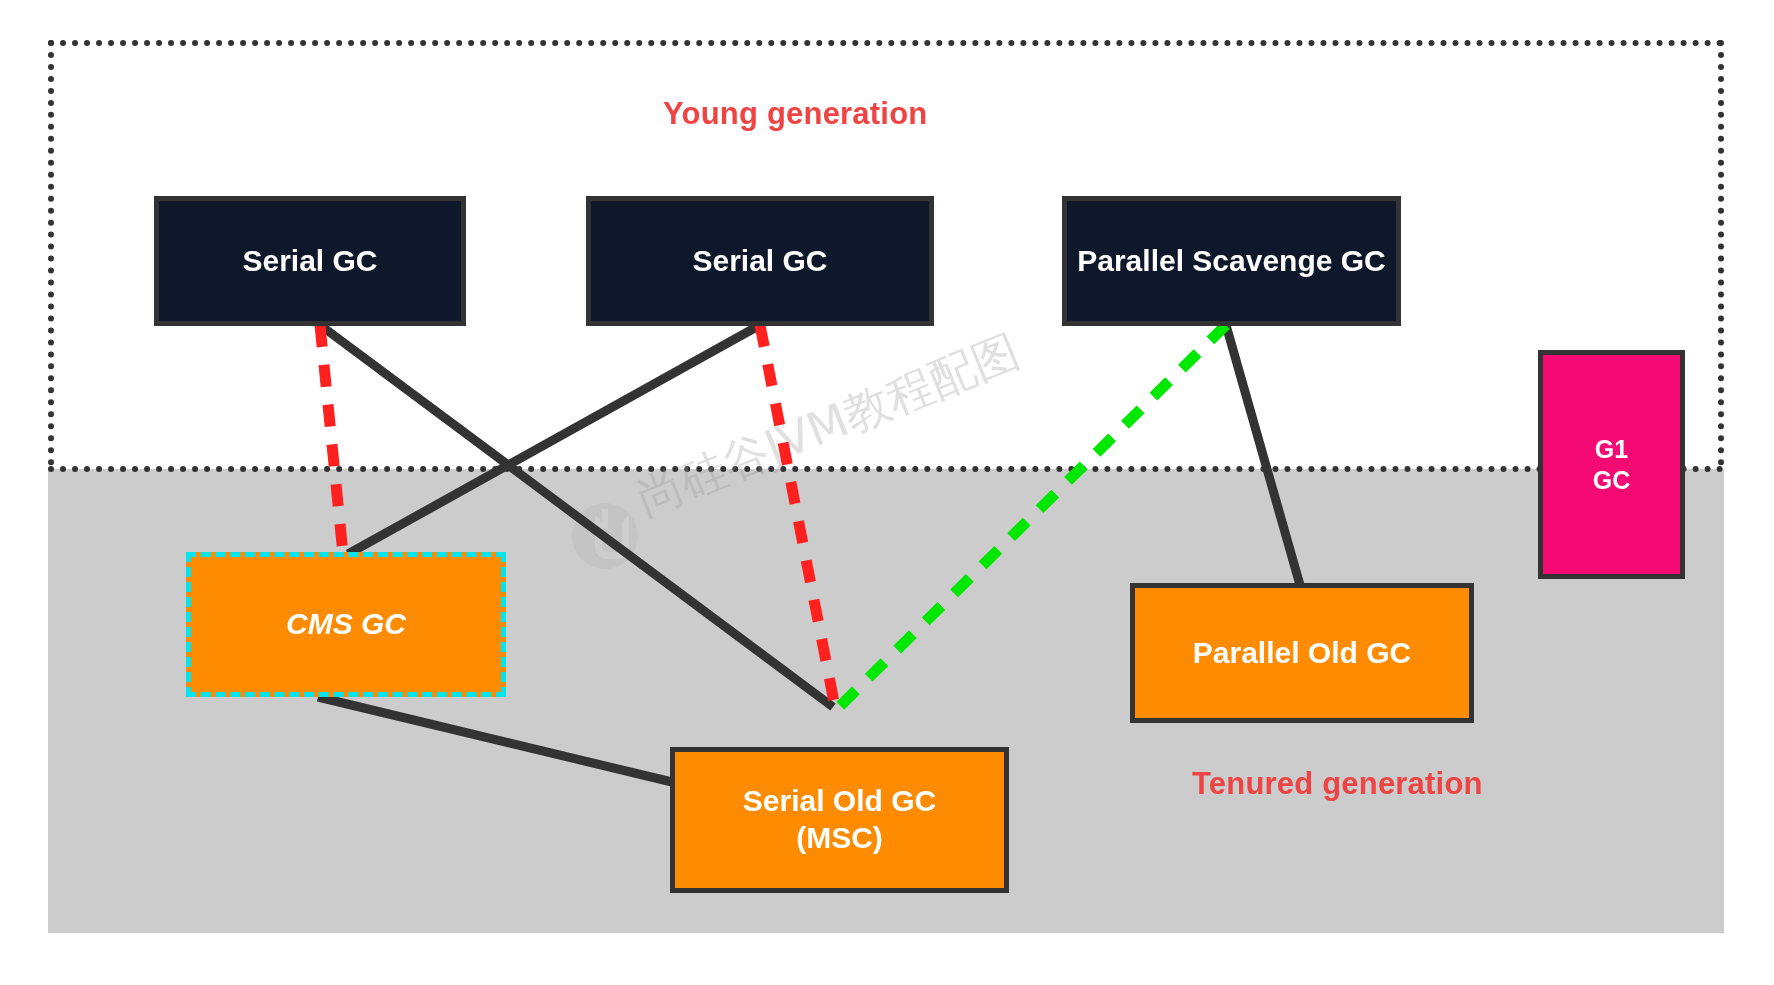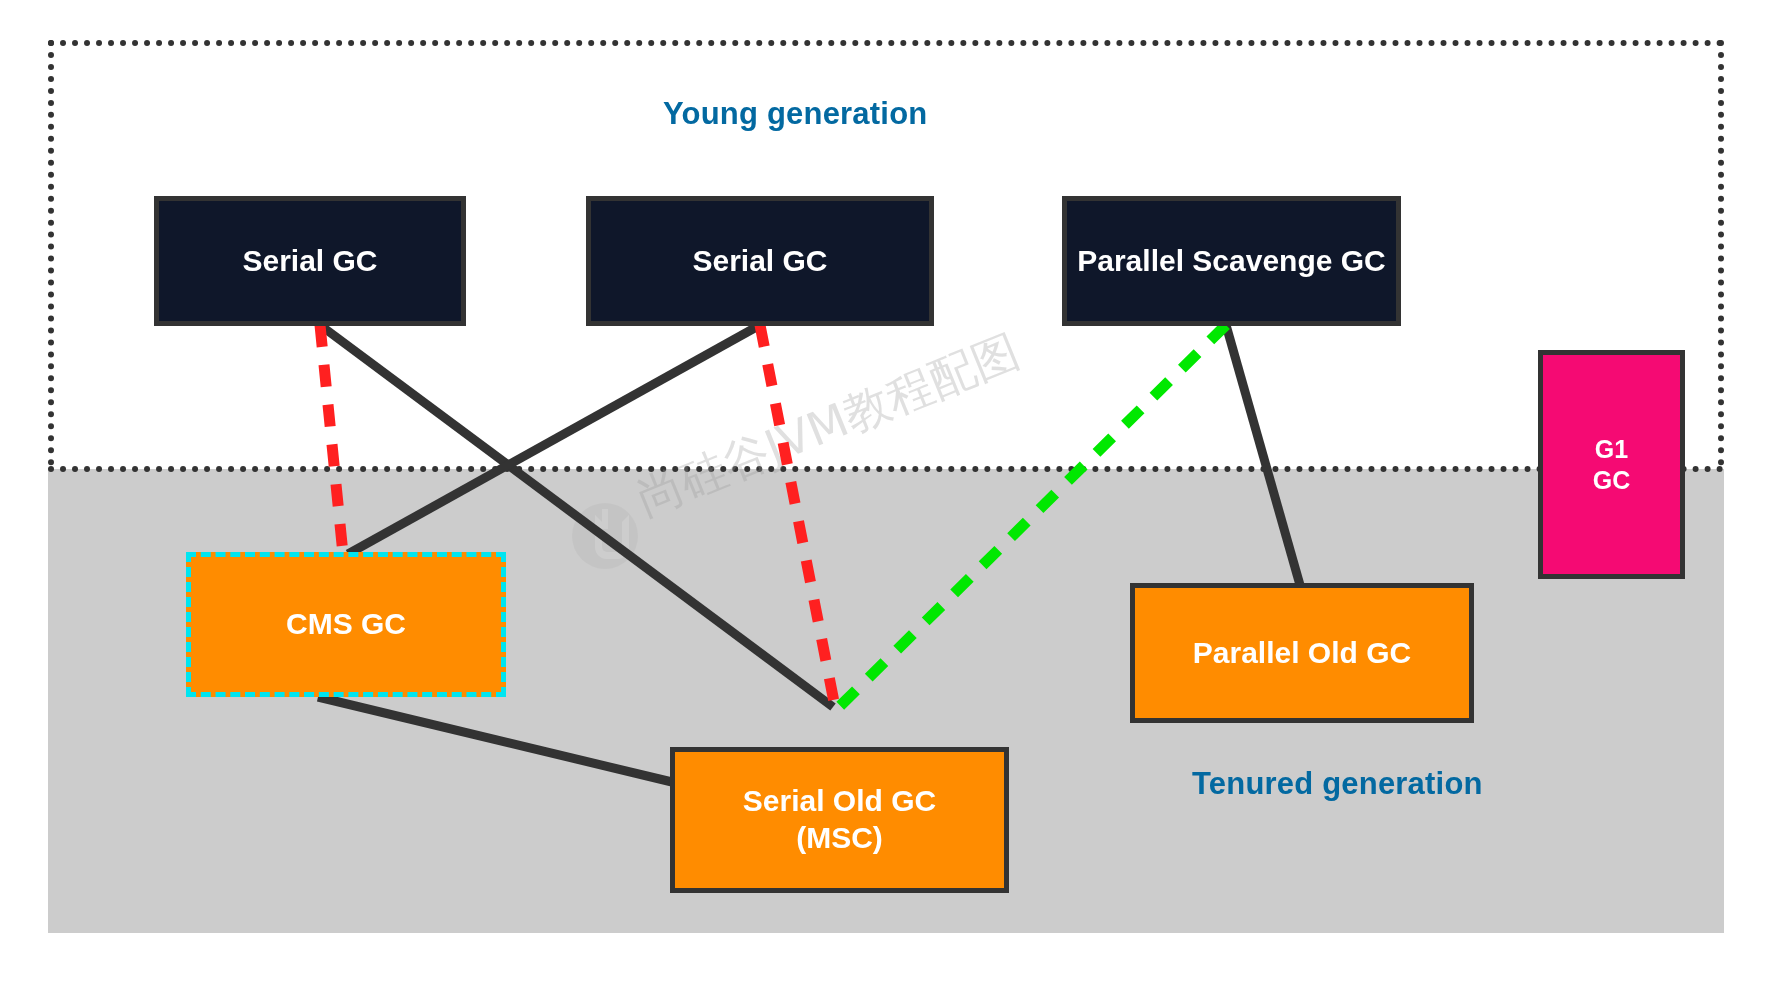--- a/index.html
+++ b/index.html
@@ -31,21 +31,21 @@
   .divider{
     position:absolute;
     left:48px;top:466px;
     width:1676px;height:0;
     border-top:6px dotted #333333;
   }
 
   
   .gen-label{
     position:absolute;
-    color:#0369a1;
+    color:#ef4444;
     font-weight:bold;
     font-size:31px;
     letter-spacing:.2px;
     white-space:nowrap;
   }
   #young-label{left:663px;top:96px;}
   #tenured-label{left:1192px;top:766px;}
 
   
   .watermark{
@@ -109,20 +109,21 @@
     font-size:30px;
     line-height:1.22;
     border:5px solid #333333;
     z-index:5;
   }
   .node.young{background:#0f172a;}
   .node.old{background:#ff8c00;}
   .node.g1{background:#f50a73;}
   .node.dashed-ring{
     border:5px dashed #00e5f0;
+    font-style:italic;
   }
 
   #node-serial{left:154px;top:196px;width:312px;height:130px;}
   #node-parnew{left:586px;top:196px;width:348px;height:130px;}
   #node-ps{left:1062px;top:196px;width:339px;height:130px;}
   #node-g1{left:1538px;top:350px;width:147px;height:229px;font-size:25px;}
   #node-cms{left:186px;top:552px;width:320px;height:145px;}
   #node-serialold{left:670px;top:705px;width:339px;height:146px;margin-top:42px;}
   #node-parold{left:1130px;top:583px;width:344px;height:140px;}
 </style>

